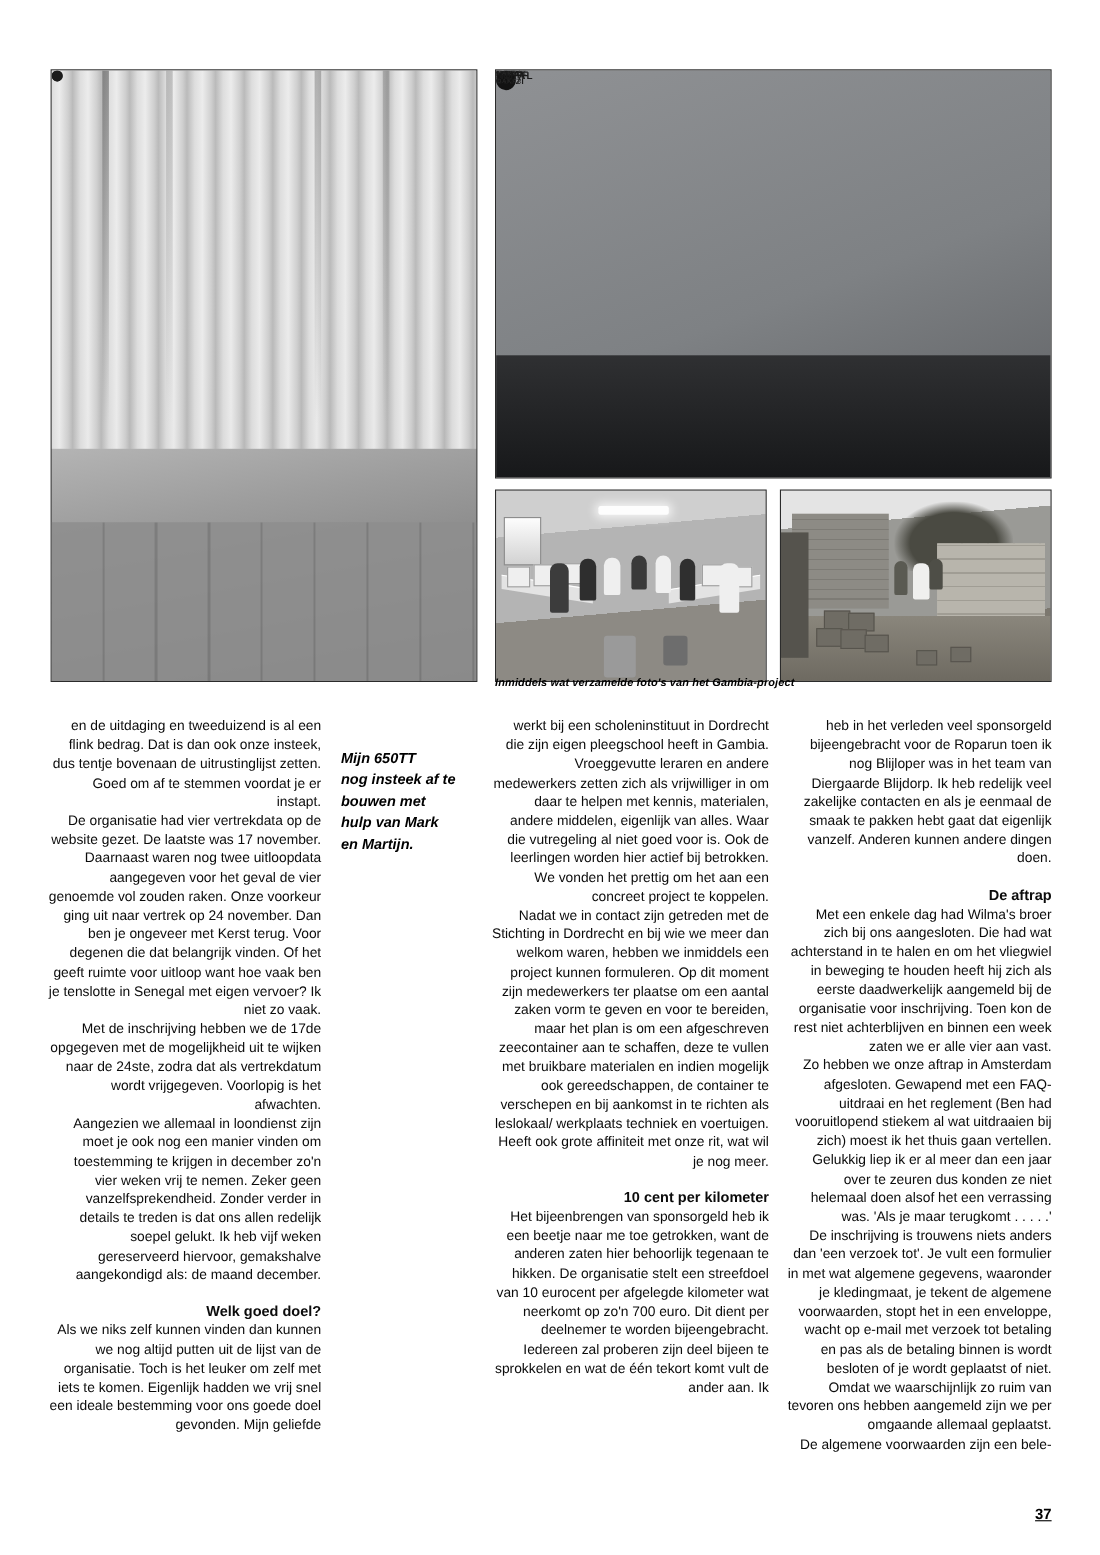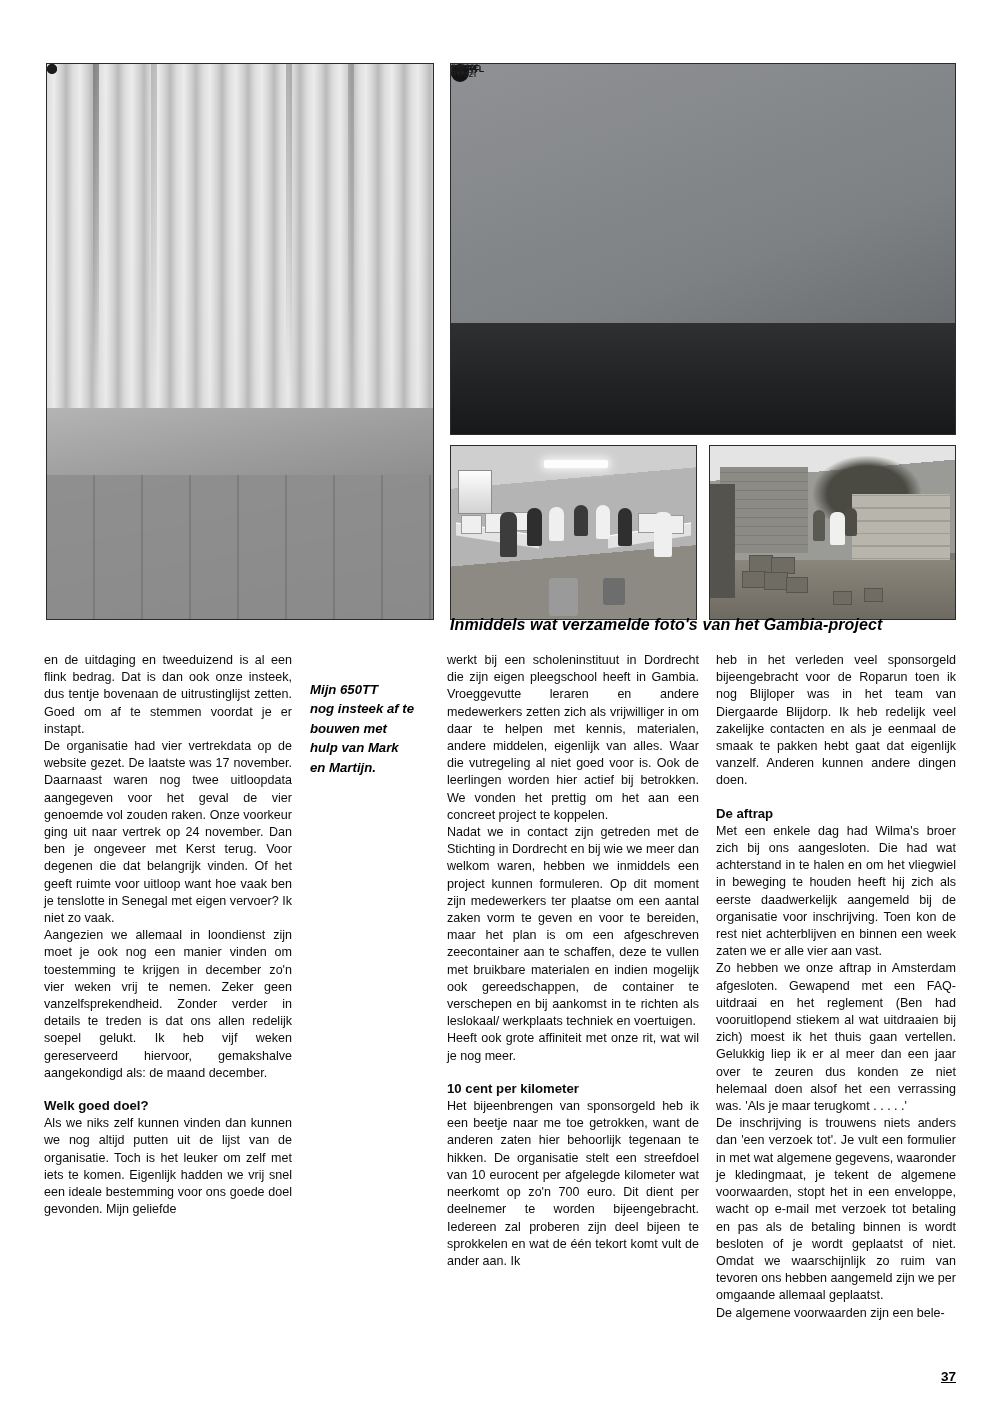--- a/index.html
+++ b/index.html
@@ -231,37 +231,37 @@
   }
   .bld-worker { position:absolute; border-radius:6px 6px 2px 2px; }
 
   .photo-caption {
     position: absolute;
     left: 450px;
     top: 616px;
     width: 470px;
     font-style: italic;
     font-weight: 700;
-    font-size: 16px;
+    font-size: 10px;
     color: #000;
     letter-spacing: .1px;
   }
 
   
   .col {
     position: absolute;
     top: 652px;
     font-size: 12.55px;
     line-height: 17.2px;
     text-align: justify;
     text-justify: inter-word;
     color: #0b0b0b;
     hyphens: manual;
   }
-  .col p { margin: 0; }
+  .col p { margin: 0; text-align: right; }
   .col1 { left: 44px;  width: 248px; }
   .col2 { left: 447px; width: 252px; }
   .col3 { left: 716px; width: 240px; }
 
   .subhead {
     font-weight: 700;
     font-size: 13.2px;
     line-height: 17.2px;
     margin-top: 15px !important;
     margin-bottom: 1px !important;
@@ -431,20 +431,21 @@
     <div>Mijn 650TT</div>
     <div>nog insteek af te</div>
     <div>bouwen met</div>
     <div>hulp van Mark</div>
     <div>en Martijn.</div>
   </div>
 
   <div class="col col1">
     <p>en de uitdaging en tweeduizend is al een flink bedrag. Dat is dan ook onze insteek, dus tentje bovenaan de uitrustinglijst zetten. Goed om af te stemmen voordat je er instapt.</p>
     <p>De organisatie had vier vertrekdata op de website gezet. De laatste was 17 november. Daarnaast waren nog twee uitloopdata aangegeven voor het geval de vier genoemde vol zouden raken. Onze voorkeur ging uit naar vertrek op 24 november. Dan ben je ongeveer met Kerst terug. Voor degenen die dat belangrijk vinden. Of het geeft ruimte voor uitloop want hoe vaak ben je tenslotte in Senegal met eigen vervoer? Ik niet zo vaak.</p>
+    <p>Met de inschrijving hebben we de 17de opgegeven met de mogelijkheid uit te wijken naar de 24ste, zodra dat als vertrekdatum wordt vrijgegeven. Voorlopig is het afwachten.</p>
     <p>Aangezien we allemaal in loondienst zijn moet je ook nog een manier vinden om toestemming te krijgen in december zo'n vier weken vrij te nemen. Zeker geen vanzelfsprekendheid. Zonder verder in details te treden is dat ons allen redelijk soepel gelukt. Ik heb vijf weken gereserveerd hiervoor, gemakshalve aangekondigd als: de maand december.</p>
     <p class="subhead">Welk goed doel?</p>
     <p>Als we niks zelf kunnen vinden dan kunnen we nog altijd putten uit de lijst van de organisatie. Toch is het leuker om zelf met iets te komen. Eigenlijk hadden we vrij snel een ideale bestemming voor ons goede doel gevonden. Mijn geliefde</p>
   </div>
 
   <div class="col col2">
     <p>werkt bij een scholeninstituut in Dordrecht die zijn eigen pleegschool heeft in Gambia. Vroeggevutte leraren en andere medewerkers zetten zich als vrijwilliger in om daar te helpen met kennis, materialen, andere middelen, eigenlijk van alles. Waar die vutregeling al niet goed voor is. Ook de leerlingen worden hier actief bij betrokken. We vonden het prettig om het aan een concreet project te koppelen.</p>
     <p>Nadat we in contact zijn getreden met de Stichting in Dordrecht en bij wie we meer dan welkom waren, hebben we inmiddels een project kunnen formuleren. Op dit moment zijn medewerkers ter plaatse om een aantal zaken vorm te geven en voor te bereiden, maar het plan is om een afgeschreven zeecontainer aan te schaffen, deze te vullen met bruikbare materialen en indien mogelijk ook gereedschappen, de container te verschepen en bij aankomst in te richten als leslokaal/ werkplaats techniek en voertuigen.</p>
     <p>Heeft ook grote affiniteit met onze rit, wat wil je nog meer.</p>
     <p class="subhead">10 cent per kilometer</p>

